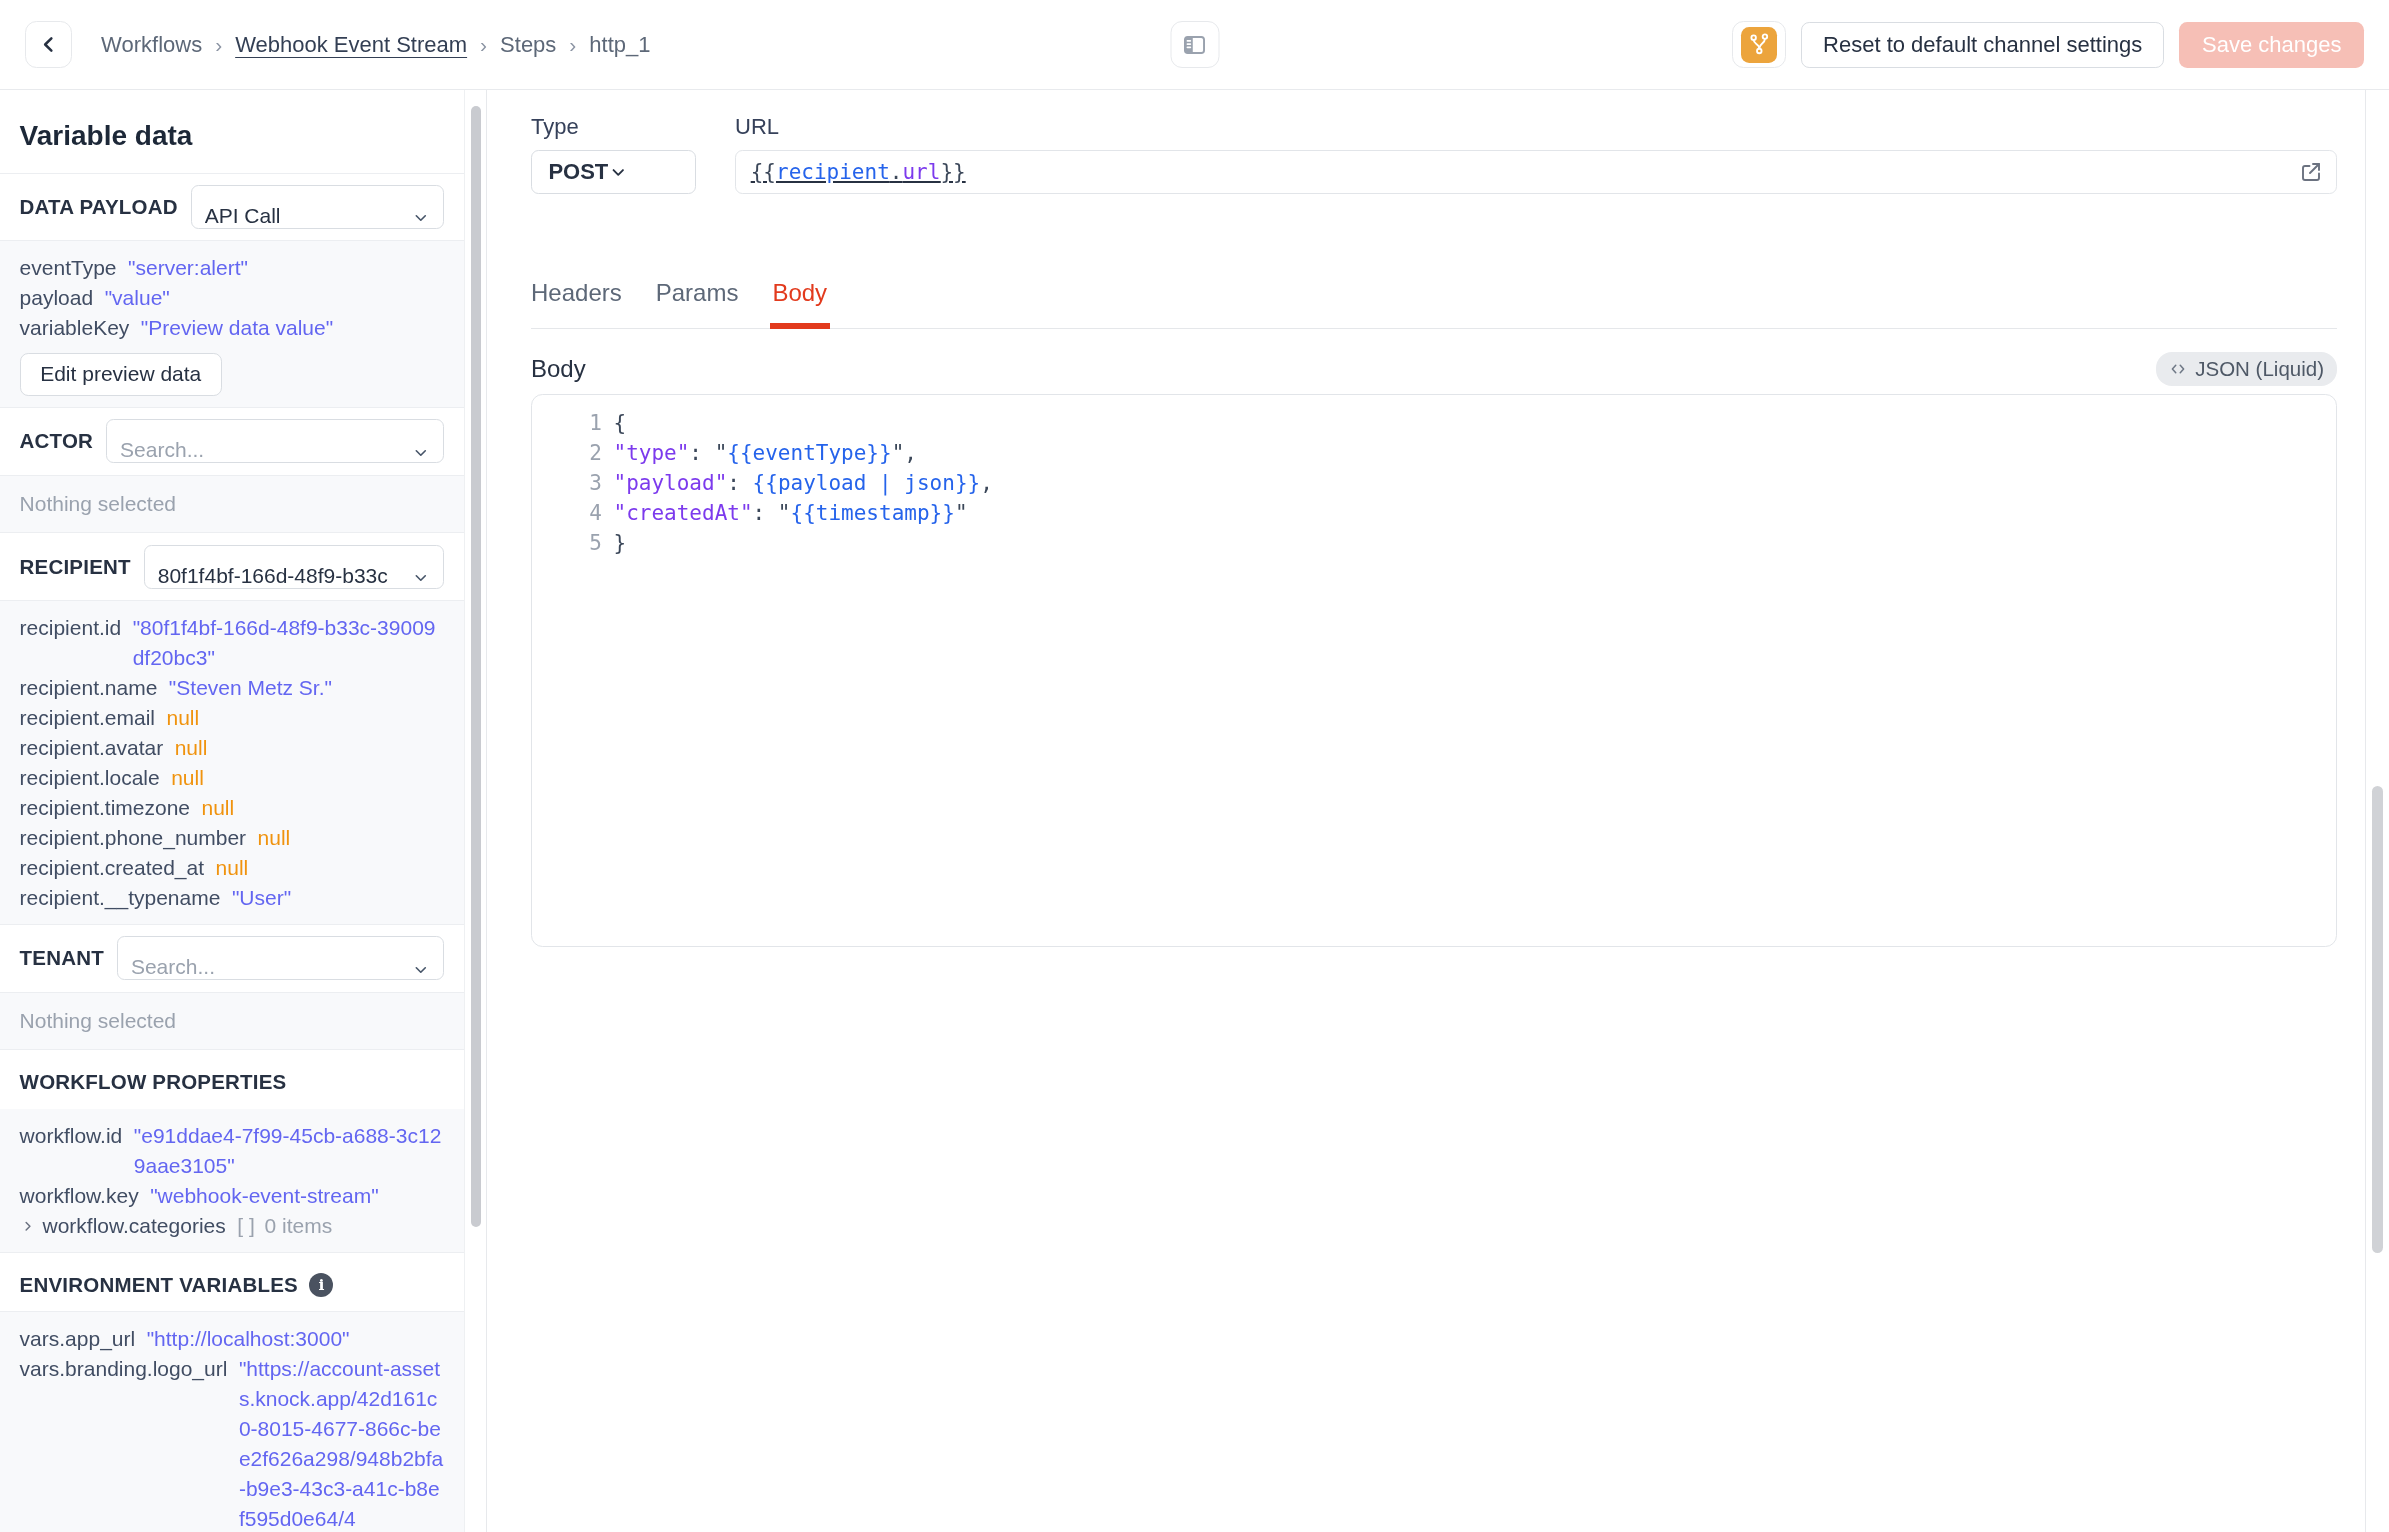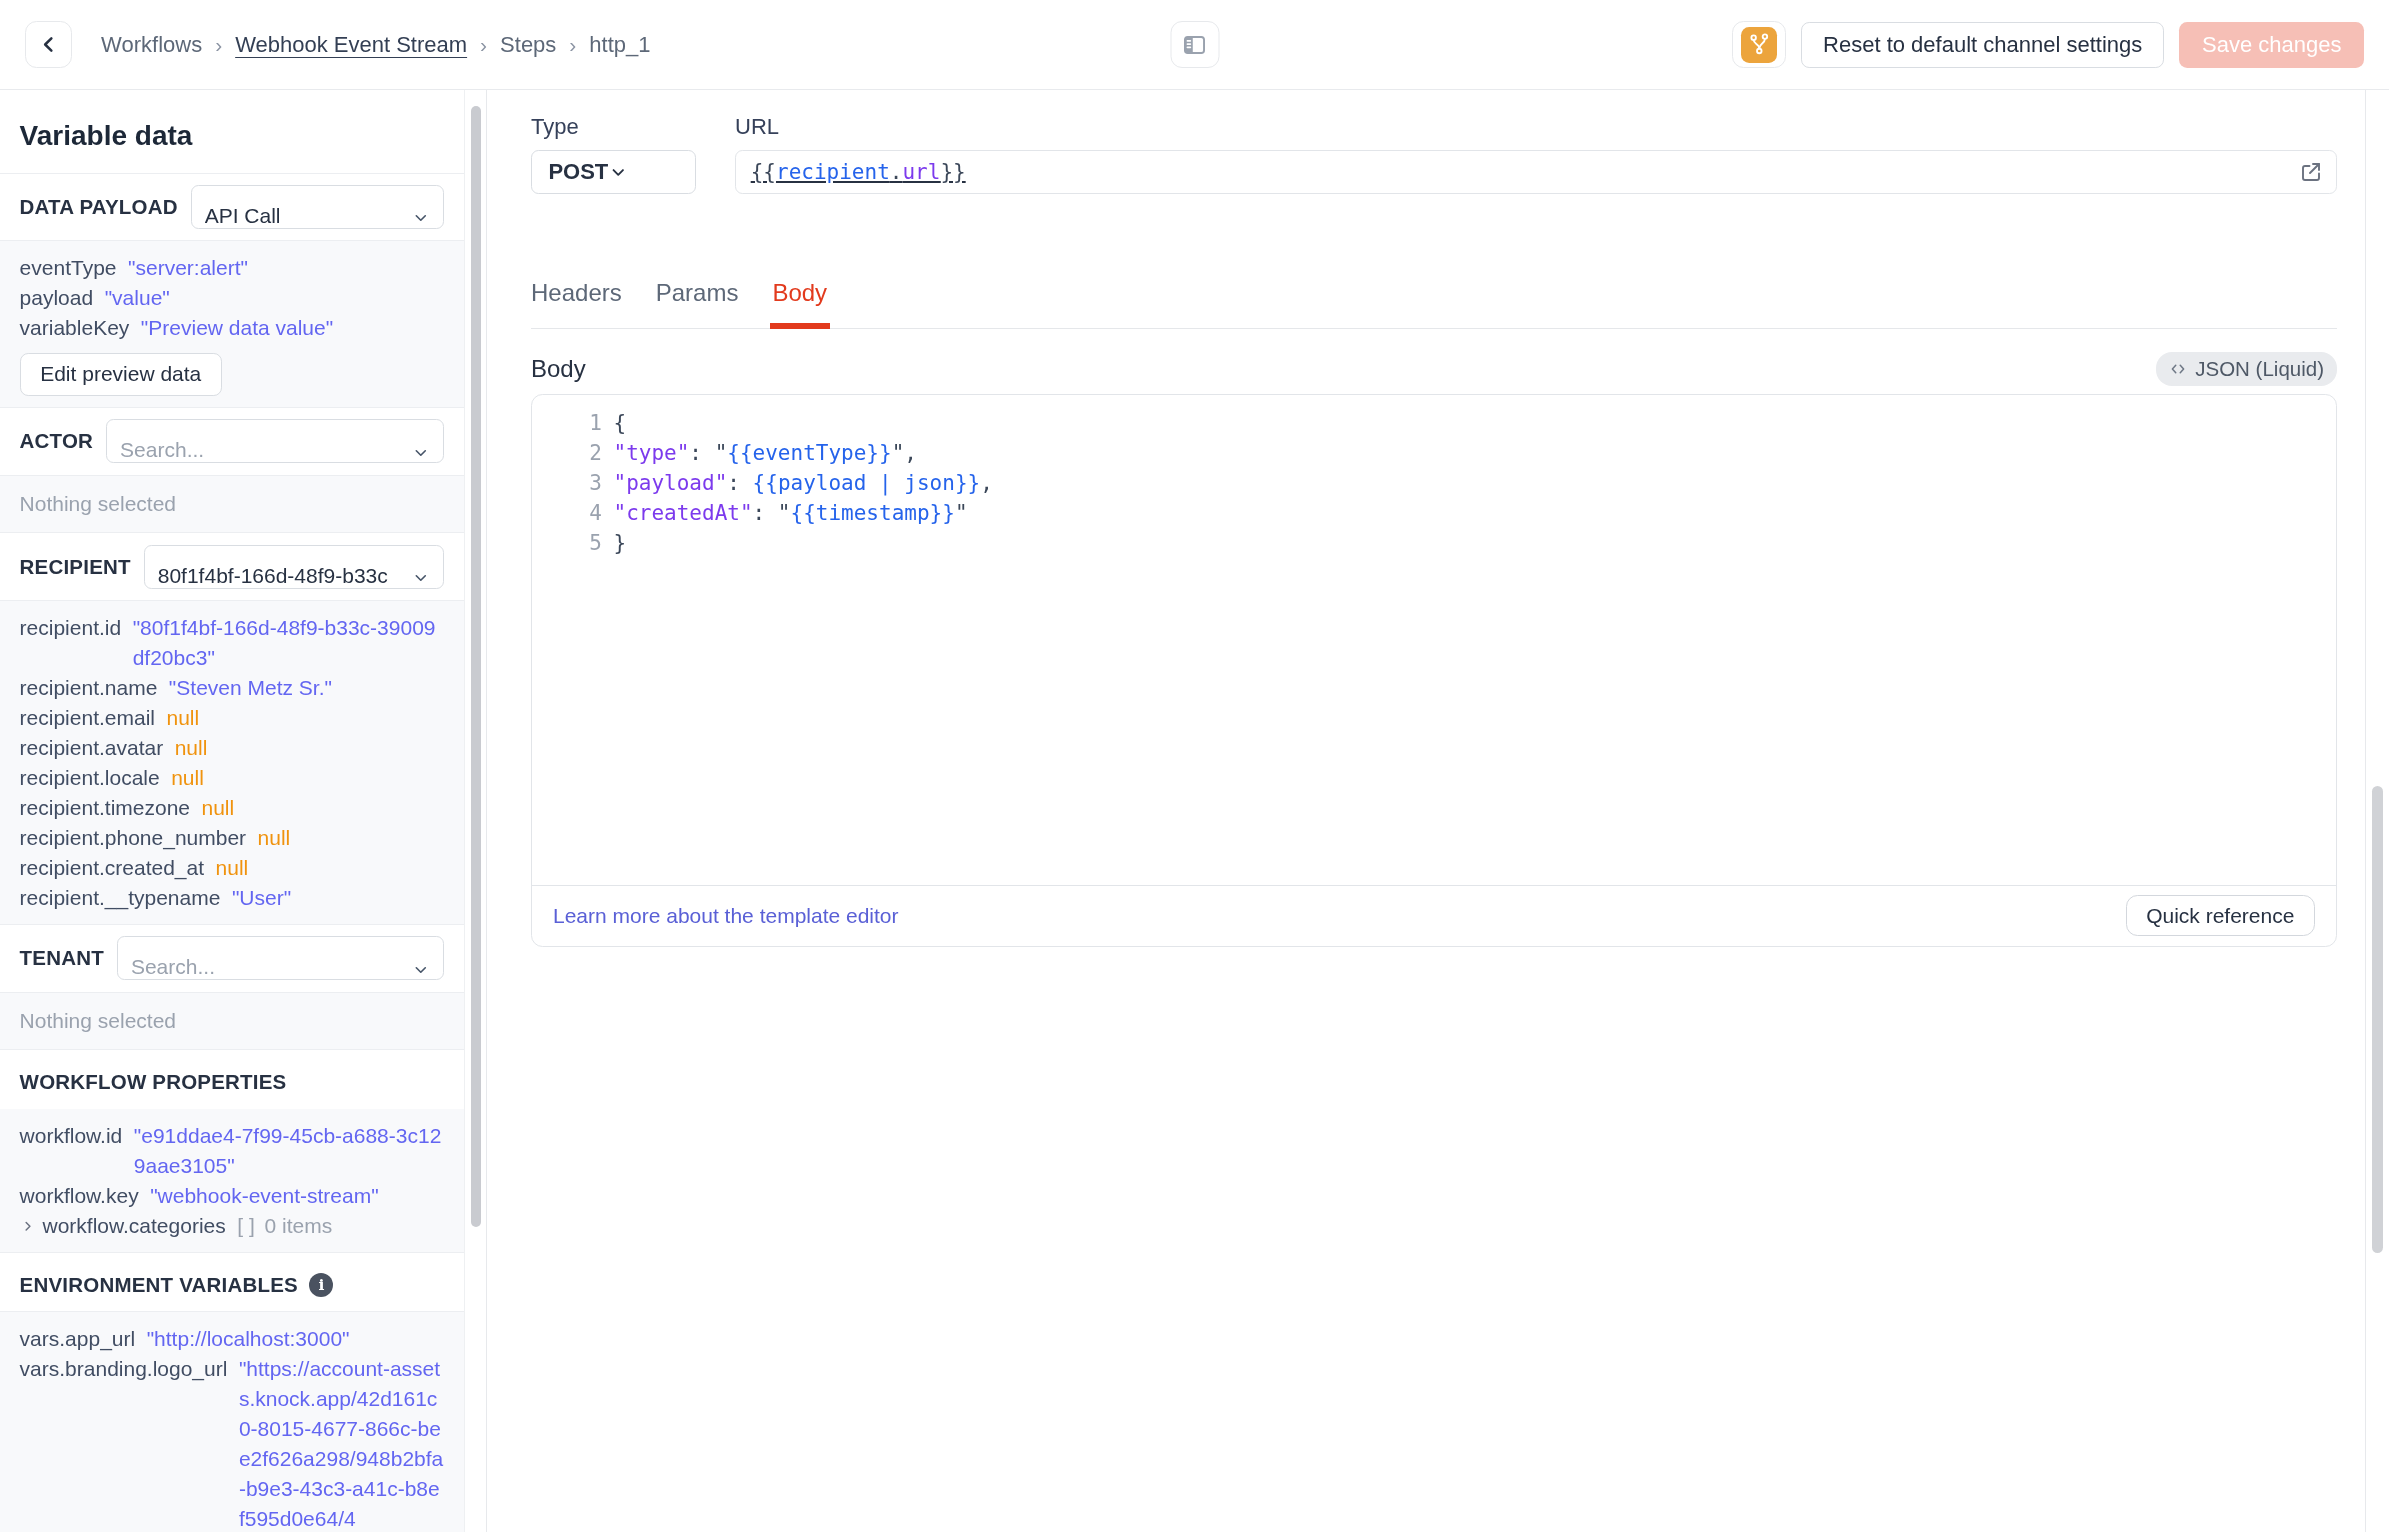--- a/index.html
+++ b/index.html
@@ -396,24 +396,20 @@
             </div>
             <div class="code-line">
               <span class="ln">4</span>
               <span><span class="tok-key">"createdAt"</span><span class="tok-punct">: "</span><span class="tok-var">{{timestamp}}</span><span class="tok-punct">"</span></span>
             </div>
             <div class="code-line">
               <span class="ln">5</span>
               <span><span class="tok-punct">}</span></span>
             </div>
           </div>
-        <div class="editor-footer">
-          <a class="learn-link">Learn more about the template editor</a>
-          <button class="quickref-btn">Quick reference</button>
-        </div>
       </div>
 
       <div class="main-gutter">
         <div class="main-thumb"></div>
       </div>
     </main>
   </div>
 </div>
 
 

